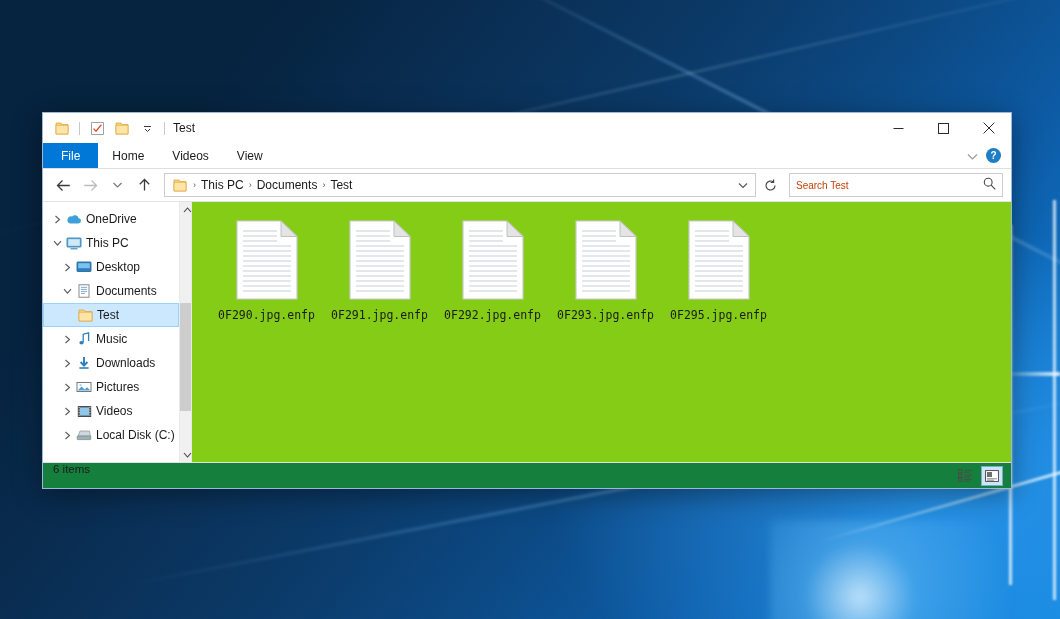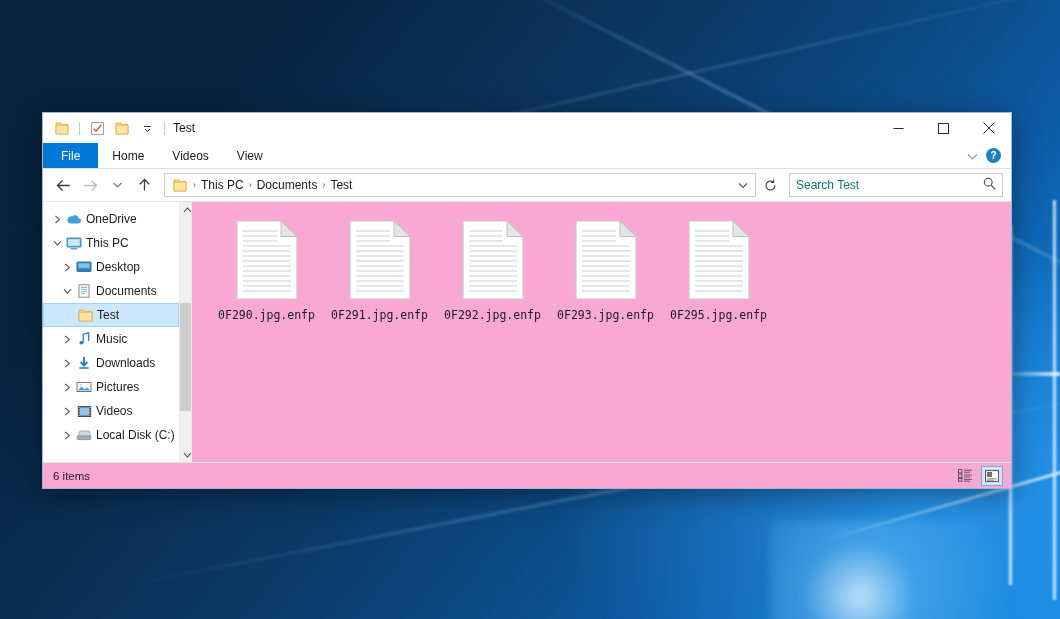--- a/index.html
+++ b/index.html
@@ -134,21 +134,21 @@
   }
   .crumb { font-size: 12px; color: #1a1a1a; padding: 0 4px; white-space: nowrap; }
   .chev { color: #505050; font-size: 9px; padding: 0 1px; }
   #crumb-spacer { flex: 1; }
   .addr-tool { width: 18px; height: 20px; display: flex; align-items: center; justify-content: center; }
   #searchbox {
     width: 200px; height: 22px; margin-left: 5px;
     border: 1px solid #cccccc; background: #fff;
     display: flex; align-items: center; padding: 0 6px;
   }
-  #search-placeholder { font-size: 12px; color: #0f766e; flex: 1; white-space: nowrap; }
+  #search-placeholder { font-size: 10px; color: #c2410c; flex: 1; white-space: nowrap; }
 
   
   #body {
     flex: 1; display: flex; min-height: 0;
     border-top: 1px solid #e3e3e3;
   }
 
   
   #navpane {
     width: 148px; flex: none;
@@ -181,43 +181,43 @@
     display: flex; flex-direction: column; align-items: center;
     border-left: 1px solid #ebebeb;
   }
   .sb-arrow { height: 15px; width: 15px; display: flex; align-items: center; justify-content: center;
               color: #606060; font-size: 8px; flex: none; }
   #sb-track { flex: 1; width: 15px; position: relative; }
   #sb-thumb { position: absolute; left: 0; width: 15px; top: 86px; height: 108px; background: #cdcdcd; }
 
   
   #content {
-    flex: 1; background: #f9a8d4; position: relative;
+    flex: 1; background: #84cc16; position: relative;
     padding: 14px 0 0 18px;
     display: flex; flex-wrap: wrap; align-content: flex-start;
     gap: 0;
   }
   .fileitem {
     width: 113px; height: 122px;
     display: flex; flex-direction: column; align-items: center;
     padding-top: 4px;
   }
   .fileicon { width: 62px; height: 80px; position: relative; }
   .filename {
     margin-top: 8px; font-size: 11.5px; color: #1a1a1a;
     font-family: "DejaVu Sans Mono", monospace;
     white-space: nowrap;
   }
 
   
   #statusbar {
     height: 25px; flex: none;
     border-top: 1px solid #e1e1e1;
-    background: #f9a8d4;
-    display: flex; align-items: center;
+    background: #15803d;
+    display: flex; 
     padding: 0 8px 0 10px;
     gap: 12px;
   }
   #itemcount { font-size: 11.5px; color: #1a1a1a; }
   #viewbtns { margin-left: auto; display: flex; gap: 6px; align-items: center; }
   .viewbtn { width: 20px; height: 18px; display: flex; align-items: center; justify-content: center; }
   .viewbtn.active { background: #cde6f7; border: 1px solid #7aa9c9; }
 </style>
 </head>
 <body>

